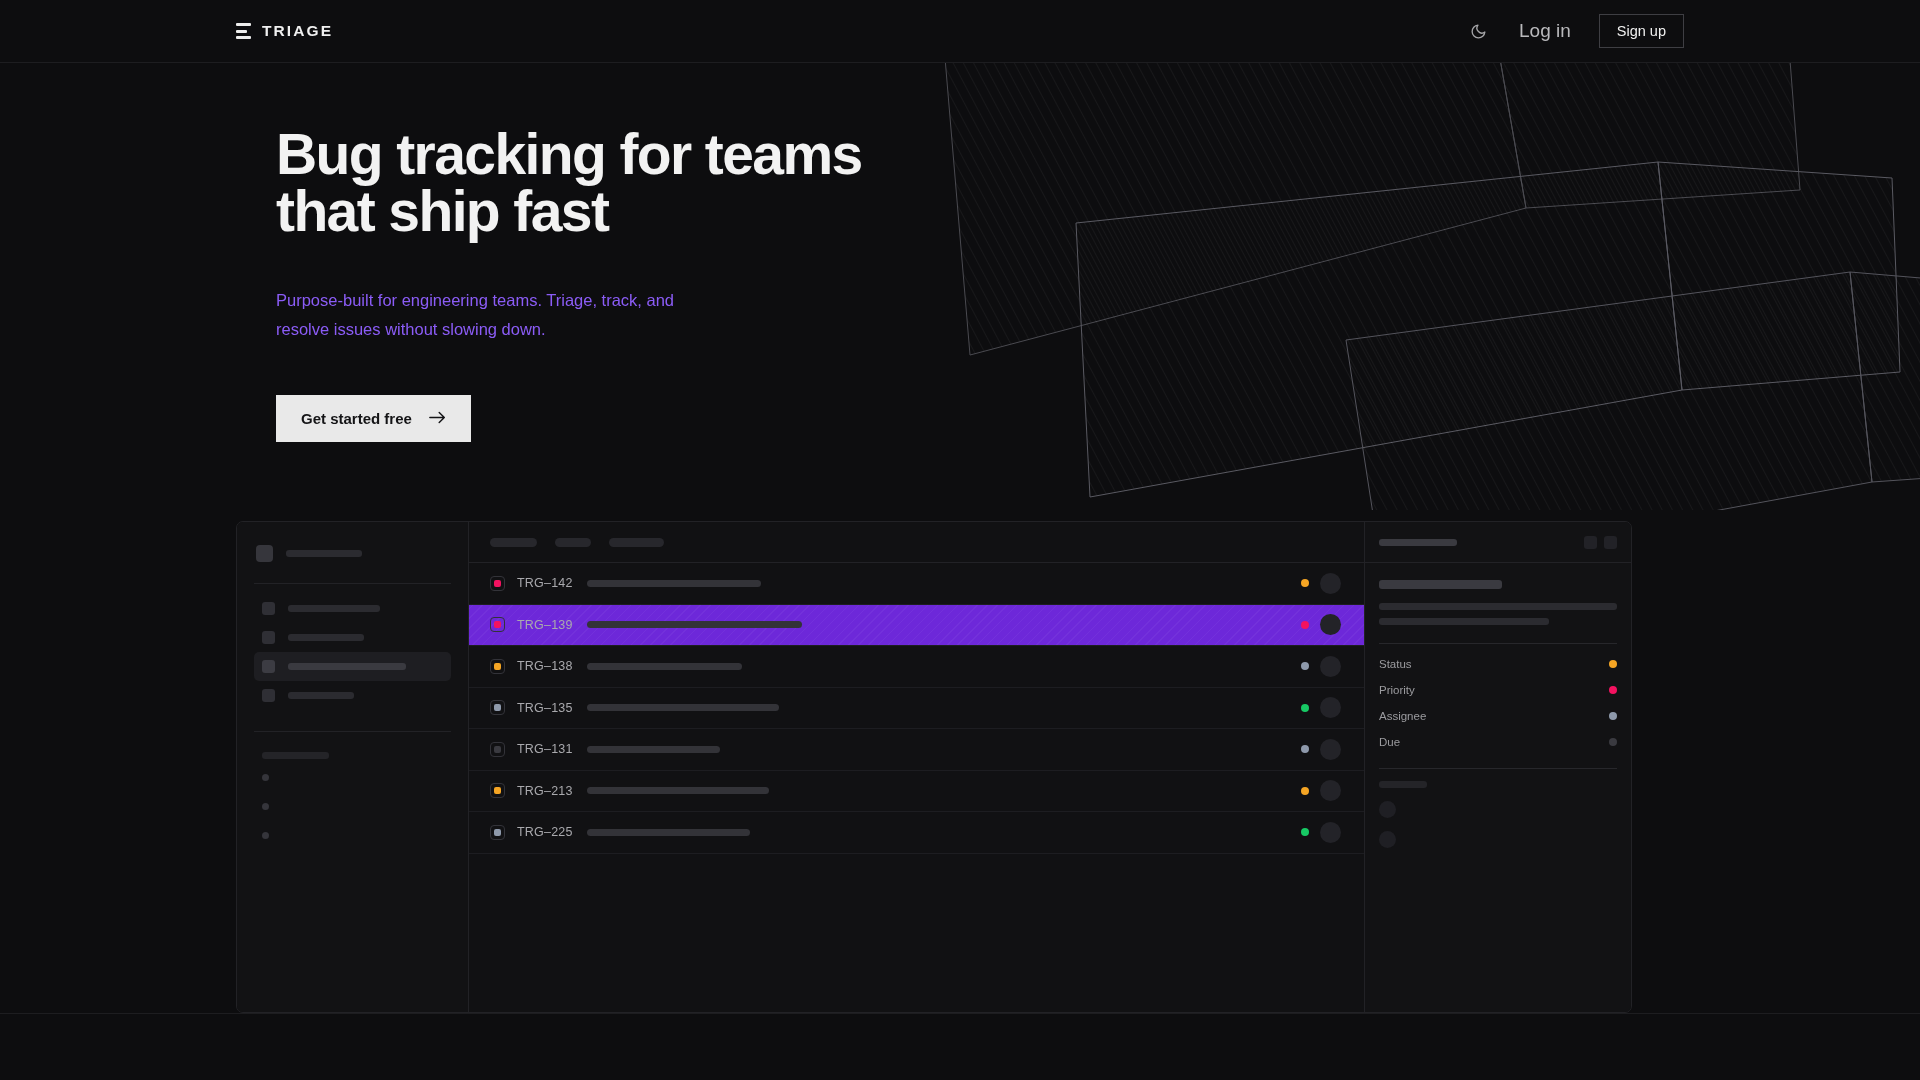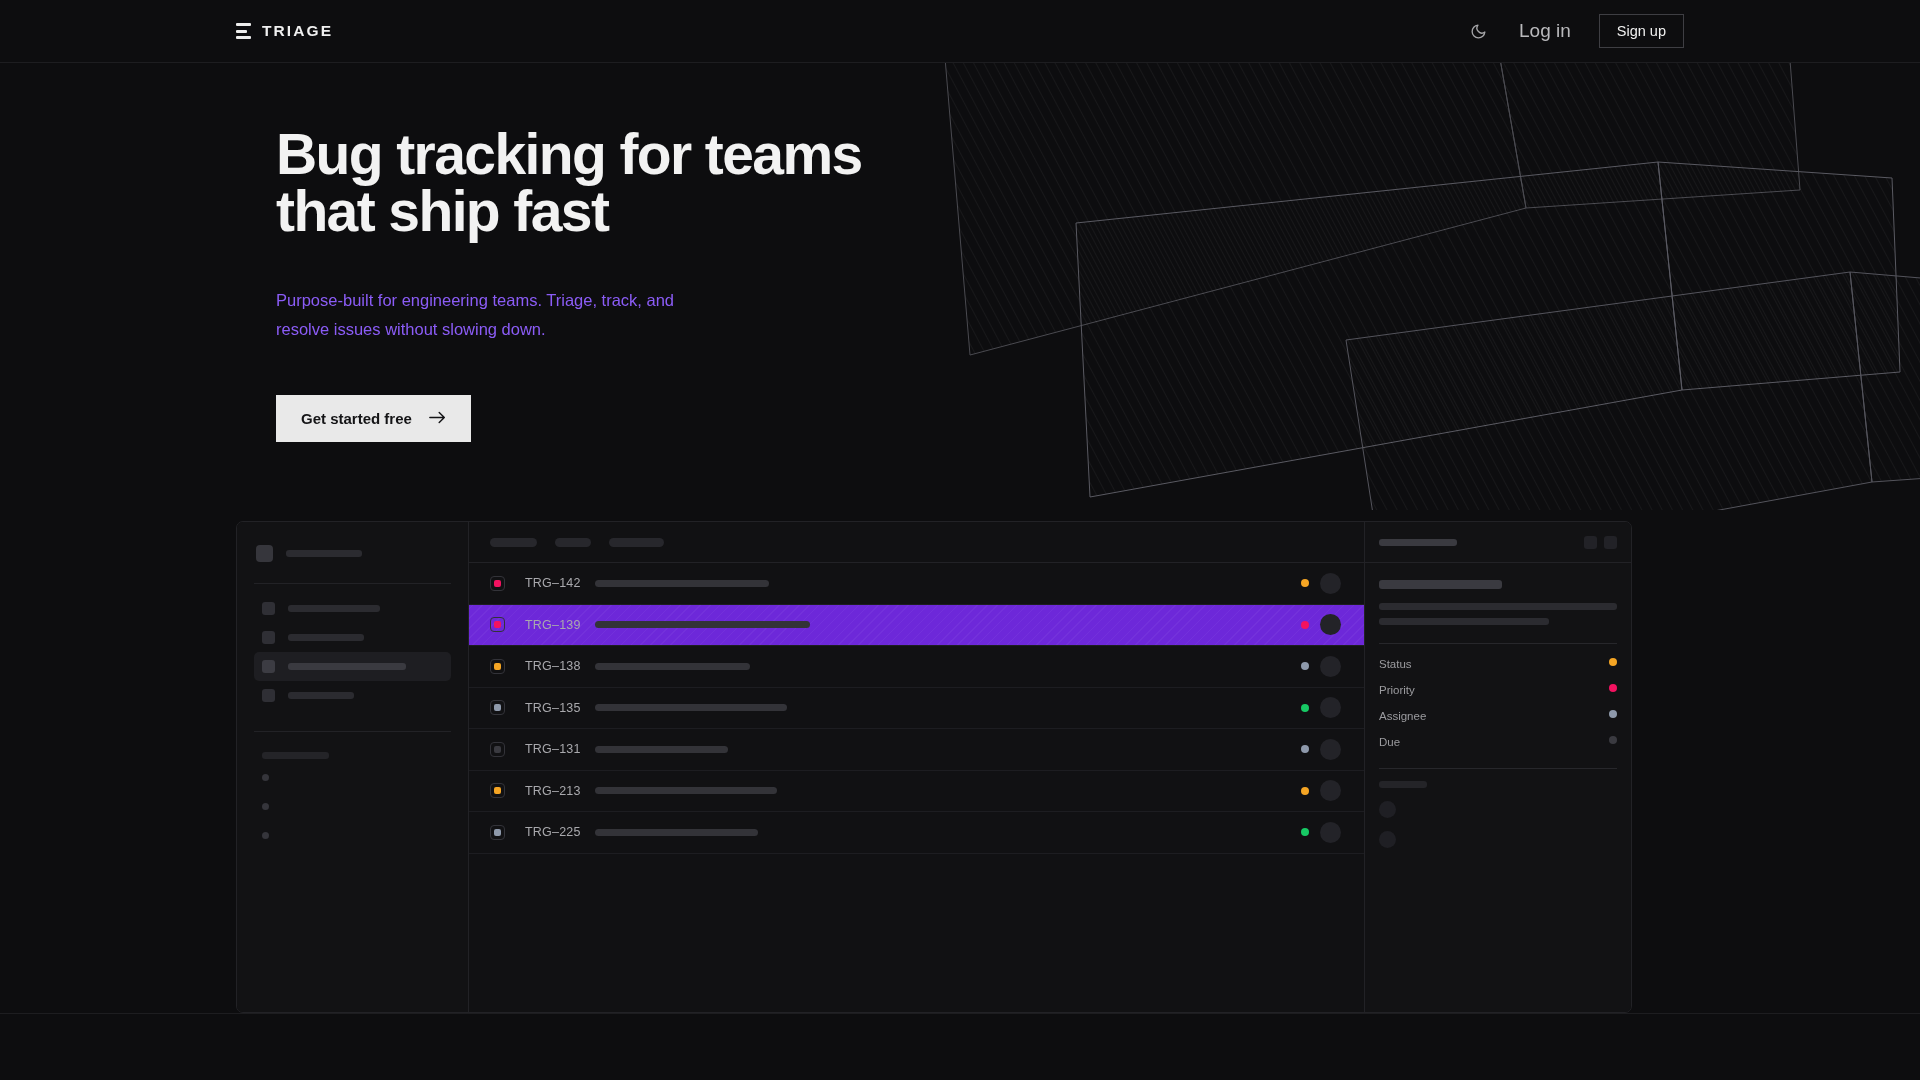--- a/index.html
+++ b/index.html
@@ -143,39 +143,39 @@
     pointer-events: none;
   }
   .pri {
     width: 15px; height: 15px; border-radius: 4px;
     border: 1px solid #333339; display: flex; align-items: center; justify-content: center;
     flex: 0 0 15px; position: relative; z-index: 2;
   }
   .pri i { width: 7px; height: 7px; border-radius: 2px; display: block; }
   .row-id {
     font-size: 12.5px; color: #a9a9ad; letter-spacing: .2px;
-    margin-left: 20px; width: 62px; flex: 0 0 62px; position: relative; z-index: 2;
+    margin-left: 12px; width: 62px; flex: 0 0 62px; position: relative; z-index: 2;
   }
   .row-title { height: 7px; border-radius: 4px; background: #333338; margin-left: 8px; position: relative; z-index: 2; }
   .row-right { margin-left: auto; display: flex; align-items: center; gap: 11px; padding-right: 23px; position: relative; z-index: 2; }
   .st-dot { width: 8px; height: 8px; border-radius: 50%; }
   .row-av { width: 21px; height: 21px; border-radius: 50%; background: #232328; }
 
   
   .mock-detail { width: 266px; flex: 0 0 266px; background: #121214; }
   .det-head {
     height: 41px; border-bottom: 1px solid #222226;
     display: flex; align-items: center; padding: 0 14px;
   }
   .det-head-btns { margin-left: auto; display: flex; gap: 7px; }
   .det-btn { width: 13px; height: 13px; border-radius: 3px; background: #222227; cursor: pointer; }
   .det-body { padding: 17px 14px 0 14px; }
   .det-div { height: 1px; background: #27272b; margin: 18px 0 0 0; }
   .meta-row {
-    display: flex; align-items: flex-start; justify-content: space-between;
+    display: flex; align-items: center; justify-content: space-between;
     padding: 14px 0 0 0;
   }
   .meta-label { font-size: 11.5px; color: #9b9b9f; }
   .meta-dot { width: 8px; height: 8px; border-radius: 50%; }
   .det-comments { padding-top: 12px; }
   .com-av { width: 17px; height: 17px; border-radius: 50%; background: #1f1f24; margin-top: 13px; }
 
   .section-div {
     position: absolute; left: 0; top: 1013px; width: 1920px; height: 1px;
     background: #1d1d20; z-index: 5;

